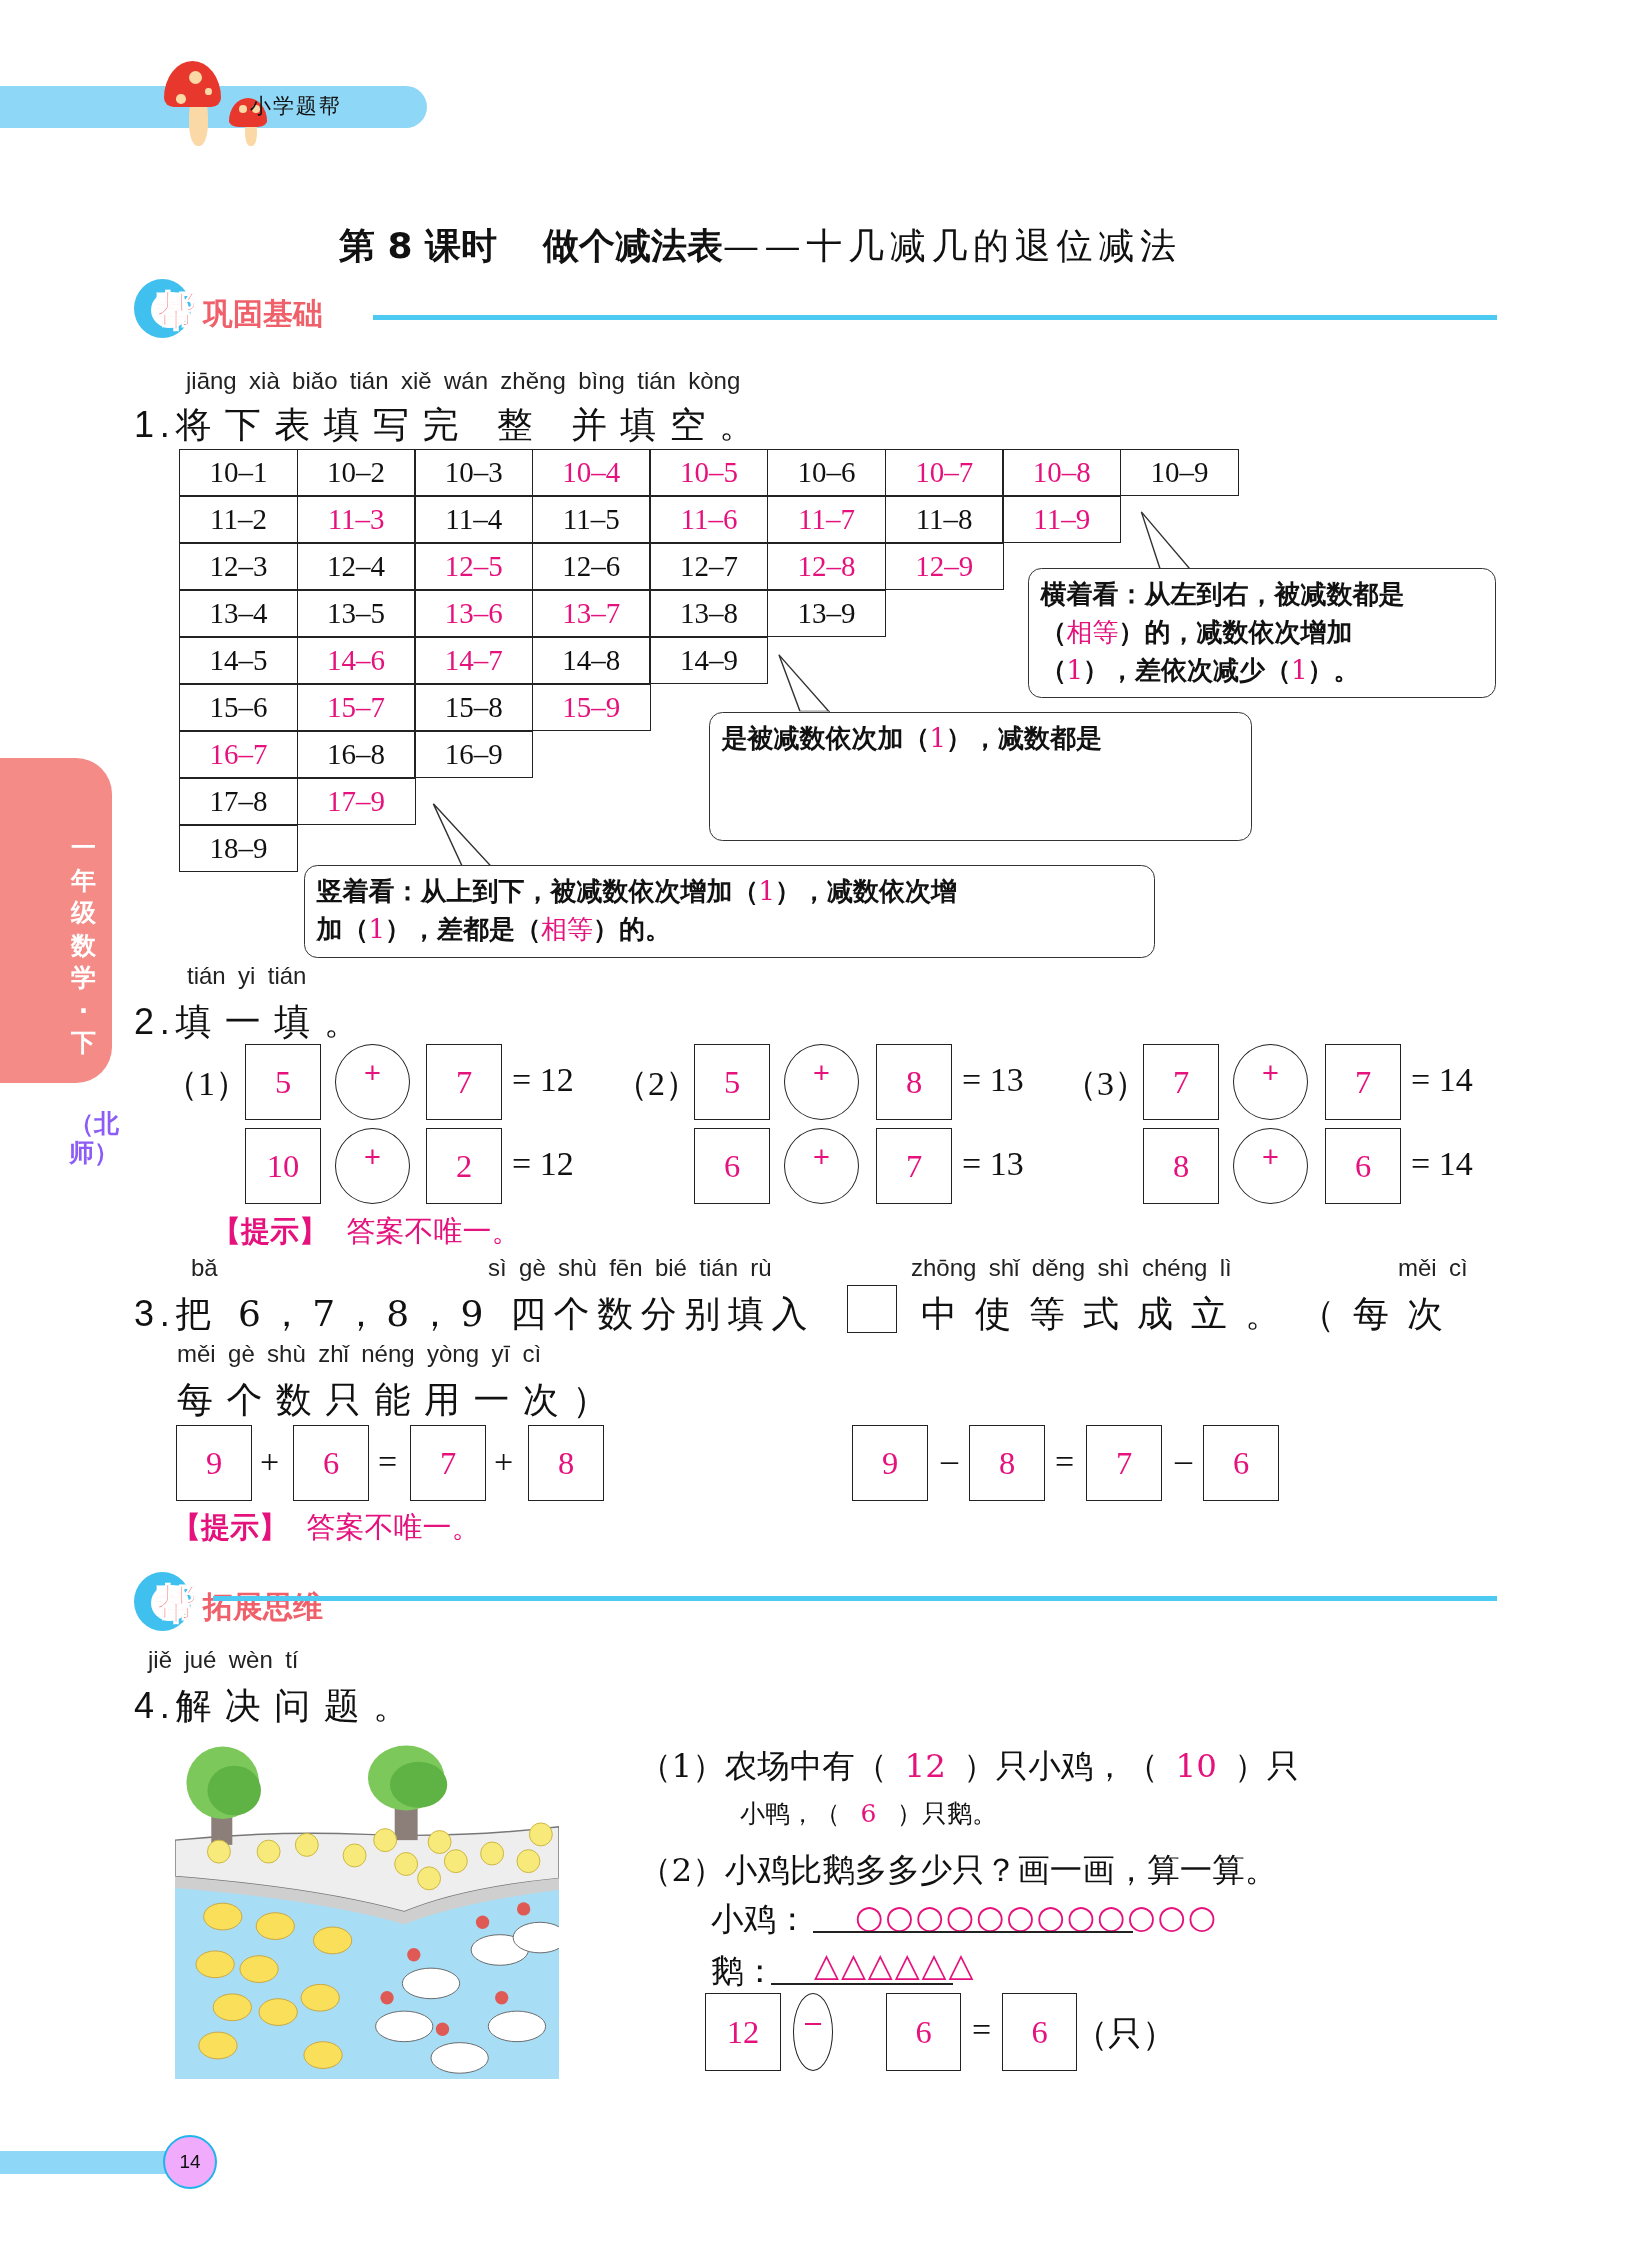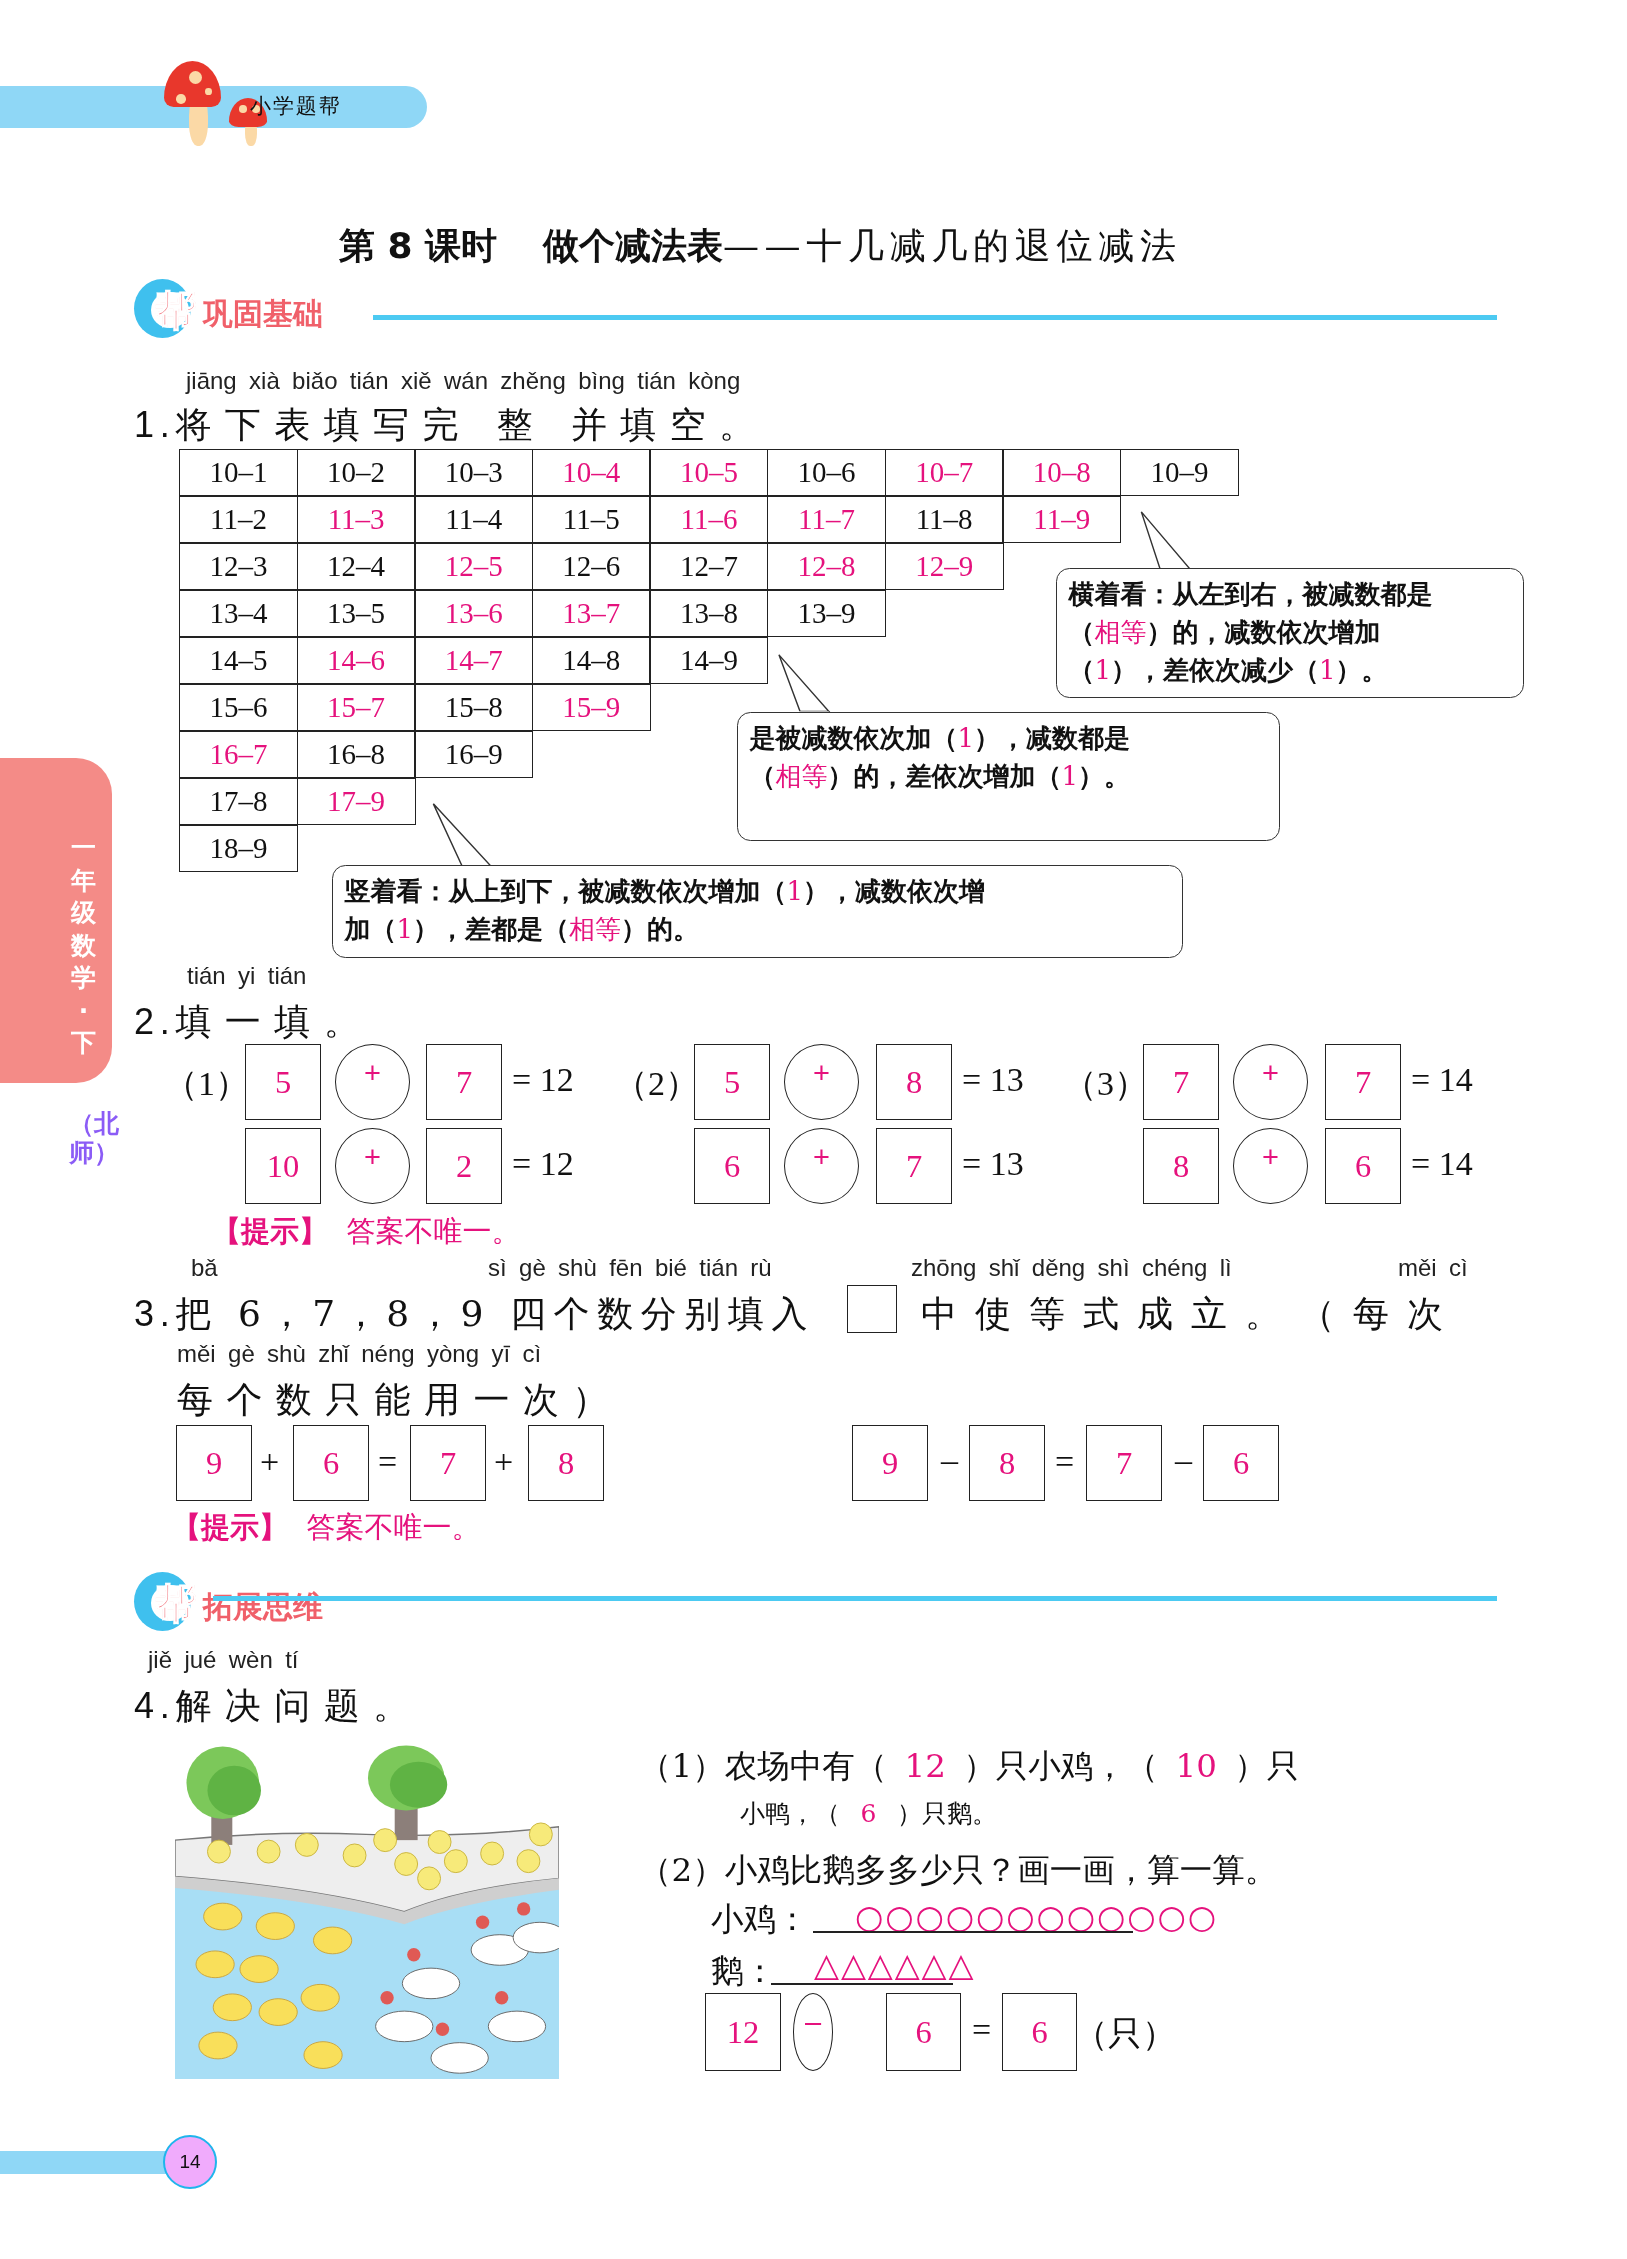--- a/index.html
+++ b/index.html
@@ -31,21 +31,21 @@
   .pinyin { position: absolute; font-family: "Liberation Sans", sans-serif; font-size: 24px; color: #222; white-space: nowrap; word-spacing: 5.7px; }
   .qtext { position: absolute; font-size: 36px; white-space: nowrap; letter-spacing: 13.4px; }
   .qnum { font-family: "Liberation Sans", sans-serif; letter-spacing: 5.7px; }
 
   
   .sub-table { position: absolute; left: 179px; top: 449px; }
   .sub-row { display: flex; height: 47px; }
   .sub-cell { width: 119px; height: 47px; border: 1.4px solid #222; margin: 0 -1.4px -1.4px 0; display: flex; align-items: center; justify-content: center; font-family: "Liberation Serif", serif; font-size: 29px; }
 
   
-  .bubble { position: absolute; border: 1.4px solid #333; border-radius: 13.4px; background: #fff; padding: 5.7px 11.5px; font-family: "DejaVu Serif", serif; font-size: 26px; line-height: 38px; font-weight: bold; white-space: nowrap; margin-left: 28px; }
+  .bubble { position: absolute; border: 1.4px solid #333; border-radius: 13.4px; background: #fff; padding: 5.7px 11.5px; font-family: "DejaVu Serif", serif; font-size: 26px; line-height: 38px; font-weight: bold; white-space: nowrap; }
   .bubble .pink { font-weight: normal; }
   svg.tail { position: absolute; overflow: visible; }
 
   
   .box { position: absolute; width: 76px; height: 76px; border: 1.4px solid #222; display: flex; align-items: center; justify-content: center; font-family: "Liberation Serif", serif; font-size: 32.5px; color: #e5127d; }
   .oval { position: absolute; width: 75px; height: 76px; border: 1.4px solid #222; border-radius: 50%; display: flex; align-items: flex-start; justify-content: center; padding-top: 11.5px; font-family: "Liberation Sans", sans-serif; font-size: 29px; color: #e5127d; }
   .eq { position: absolute; font-family: "Liberation Serif", serif; font-size: 34px; white-space: nowrap; }
   .hint { position: absolute; font-size: 29px; color: #e5127d; white-space: nowrap; }
   .hint b { font-family: "DejaVu Sans", sans-serif; }
 
@@ -174,21 +174,20 @@
   <div><span>（</span><span class="pink">相等</span><span>）的，减数依次增加</span></div>
   <div><span>（</span><span class="pink">1</span><span>），差依次减少（</span><span class="pink">1</span><span>）。</span></div>
 </div>
 
 <svg class="tail" style="left:776px;top:652px;" width="115" height="67" viewBox="0 0 120 70">
   <polygon points="3,3 25,62 55,62" fill="#fff" stroke="#333" stroke-width="1.5"></polygon>
   <line x1="24" y1="64" x2="55" y2="64" stroke="#fff" stroke-width="4"></line>
 </svg>
 <div class="bubble" style="left:709px;top:712px;width:543px;height:129px;">
   <div><span>是被减数依次加（</span><span class="pink">1</span><span>），减数都是</span></div>
-  <div><span>（</span><span class="pink">相等</span><span>）的，差依次增加（</span><span class="pink">1</span><span>）。</span></div>
 </div>
 
 <svg class="tail" style="left:430px;top:801px;" width="134" height="76" viewBox="0 0 140 80">
   <polygon points="3,3 33,68 63,68" fill="#fff" stroke="#333" stroke-width="1.5"></polygon>
   <line x1="32" y1="70" x2="63" y2="70" stroke="#fff" stroke-width="4"></line>
 </svg>
 <div class="bubble" style="left:304px;top:865px;width:851px;height:93px;">
   <div><span>竖着看：从上到下，被减数依次增加（</span><span class="pink">1</span><span>），减数依次增</span></div>
   <div><span>加（</span><span class="pink">1</span><span>），差都是（</span><span class="pink">相等</span><span>）的。</span></div>
 </div>

